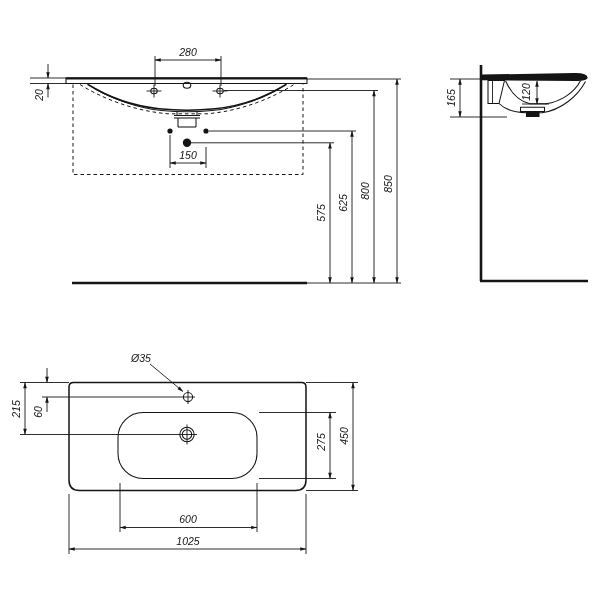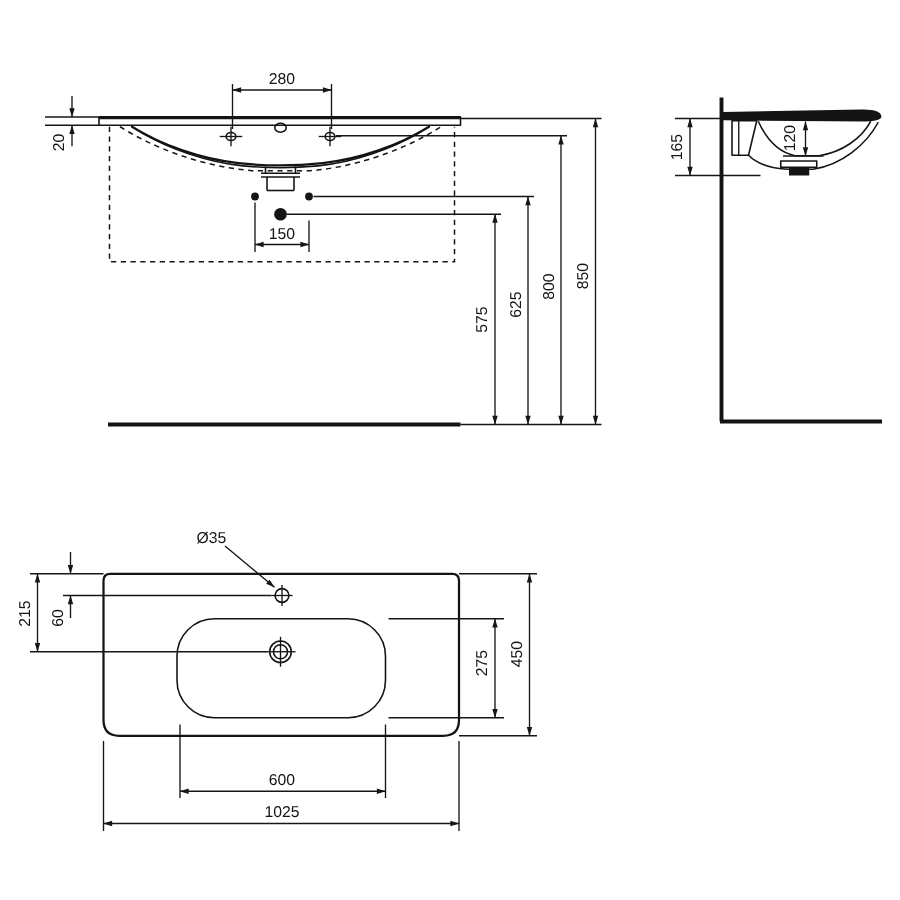--- a/index.html
+++ b/index.html
@@ -1,16 +1,16 @@
 <!DOCTYPE html>
 <html><head>
 <meta charset="utf-8">
 <style>
   html,body{margin:0;padding:0;background:#fff;}
-  #stage{position:relative;width:600px;height:600px;background:#fff;overflow:hidden;}
+  #stage{position:relative;width:600px;height:600px;background:#fff;overflow:hidden;font-style:italic;}
   svg{position:absolute;left:0;top:0;}
   svg text{font-family:"Liberation Sans","DejaVu Sans",sans-serif;font-size:10.5px;fill:#141414;}
   .o{stroke:#141414;stroke-width:1.5;fill:none;stroke-linejoin:round;stroke-linecap:round;}
   .o2{stroke:#141414;stroke-width:1.05;fill:none;stroke-linejoin:round;}
   .thin{stroke:#161616;stroke-width:0.9;fill:none;}
   .dash{stroke:#161616;stroke-width:1;fill:none;stroke-dasharray:3.5 3;}
   .dim{stroke:#161616;stroke-width:0.9;fill:none;marker-start:url(#arw);marker-end:url(#arw);}
   .dim1{stroke:#161616;stroke-width:0.9;fill:none;marker-end:url(#arw);}
   .fill{fill:#141414;stroke:none;}
   .thk{stroke:#141414;stroke-width:2.6;fill:none;stroke-linecap:butt;}

